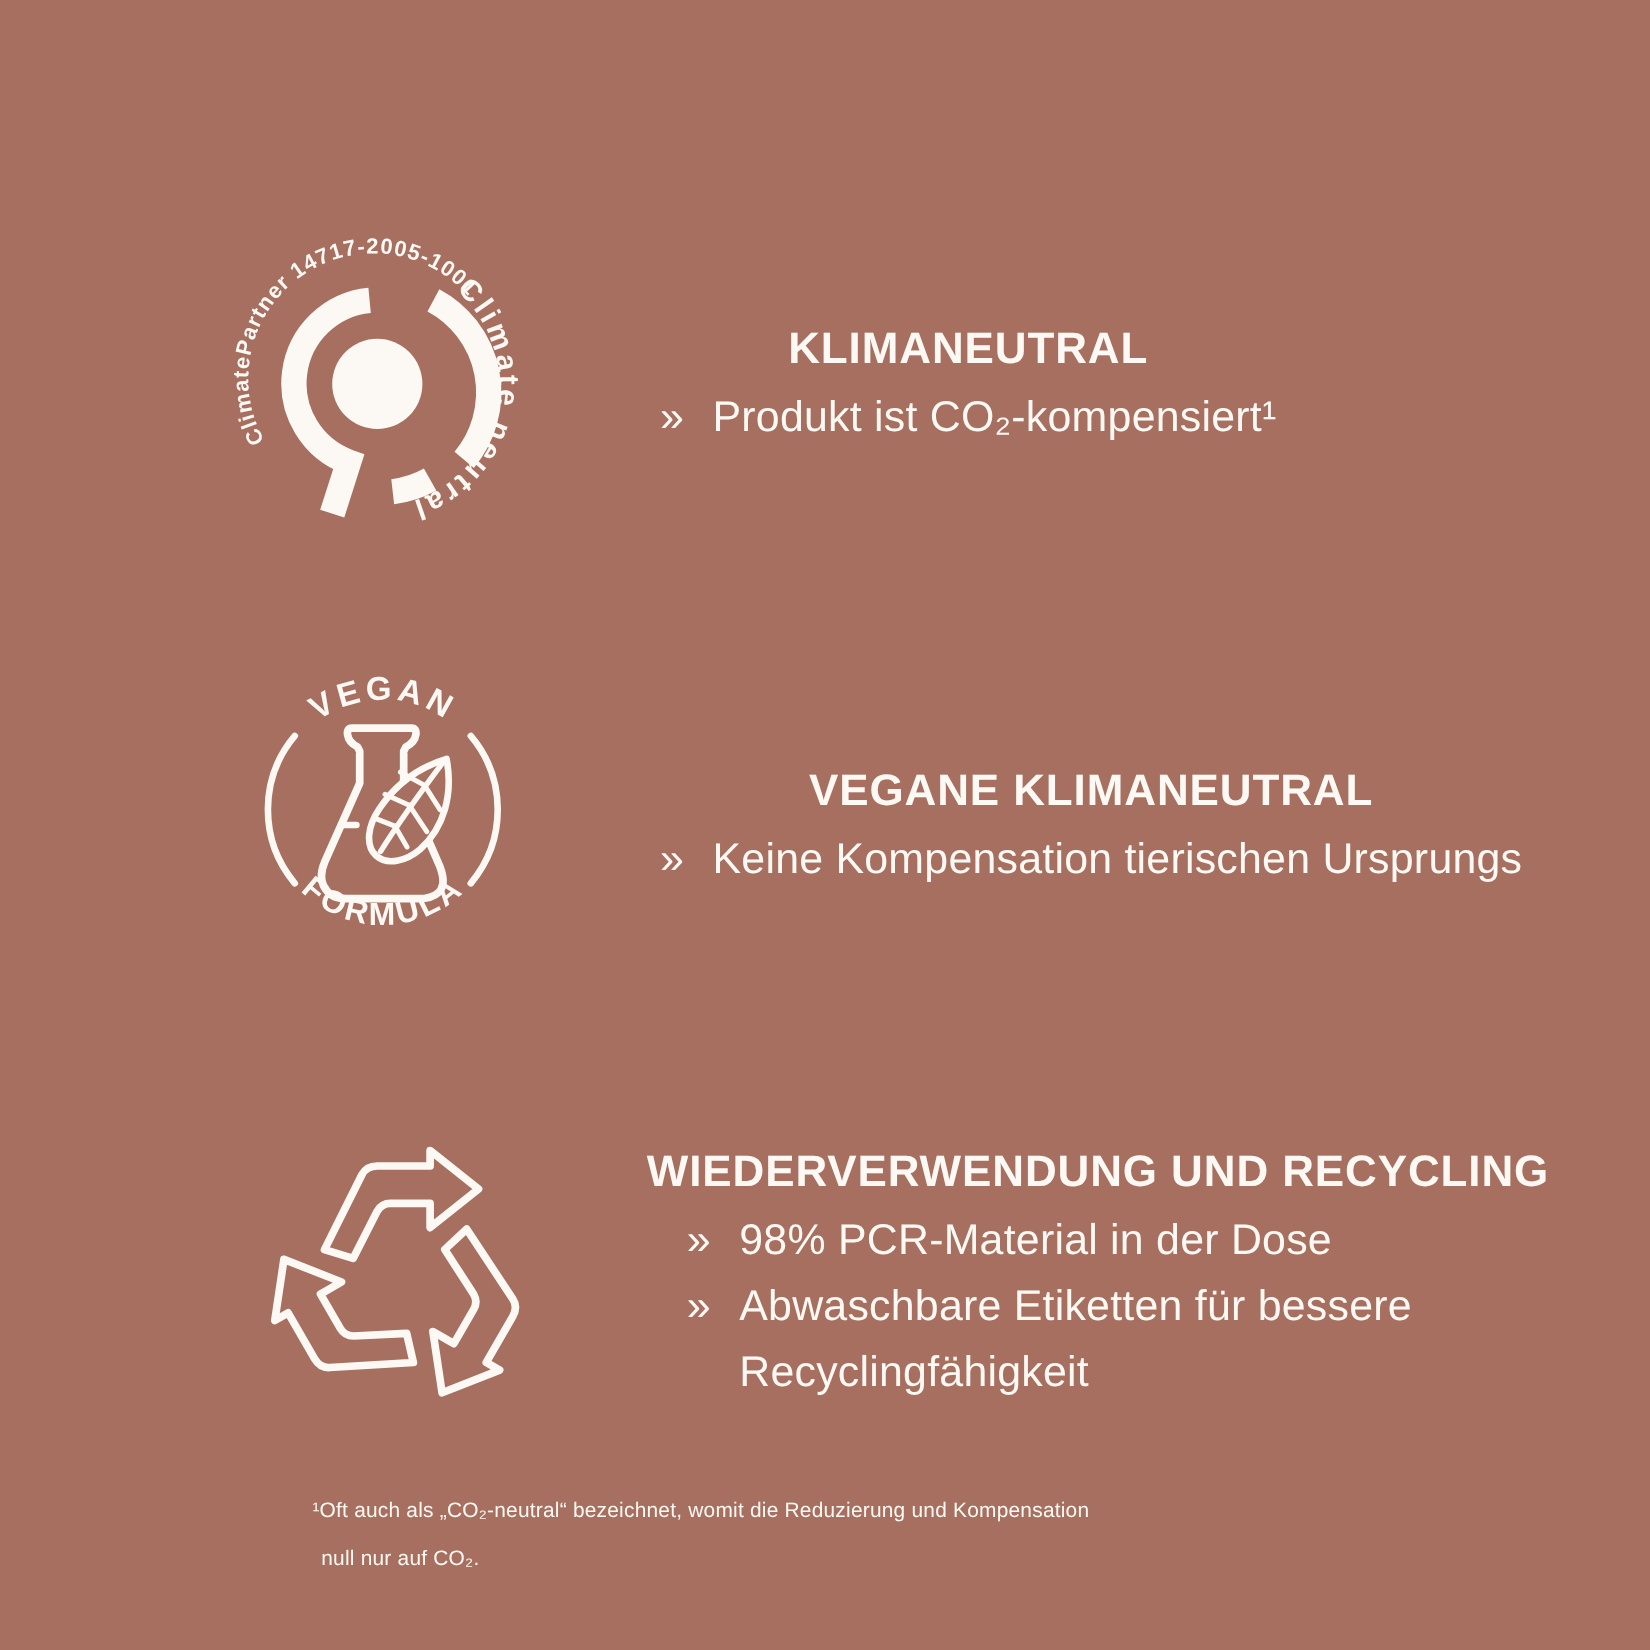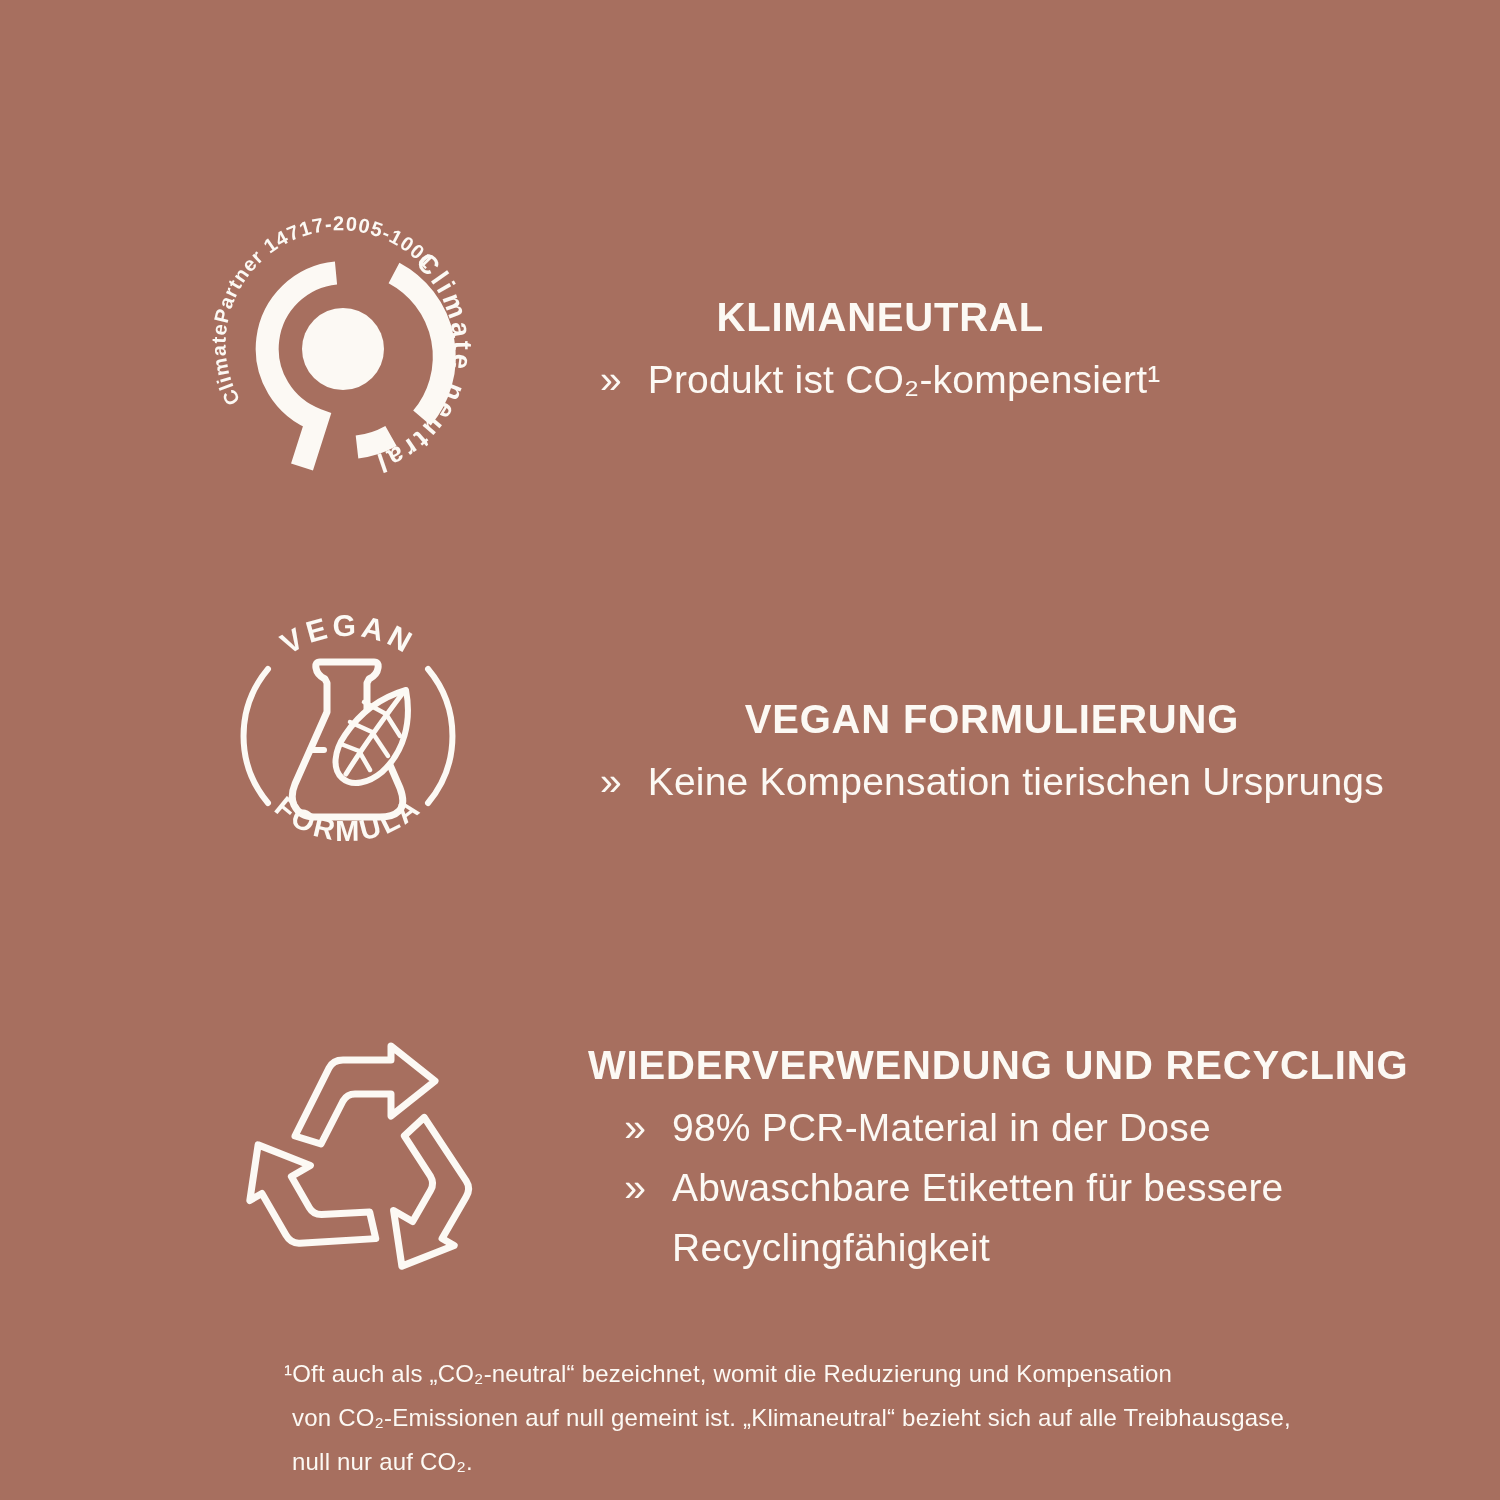--- a/index.html
+++ b/index.html
@@ -16,21 +16,21 @@
   .section-text{display:flex;flex-direction:column;align-items:center;}
   .heading{
     font-size:40px;line-height:50px;font-weight:700;
     letter-spacing:0.8px;white-space:nowrap;
   }
   .bullets{margin-top:8px;display:flex;flex-direction:column;}
   .bullet{display:flex;gap:26px;font-size:39px;line-height:60px;font-weight:400;}
   .bullet .marker{flex:0 0 auto;}
   .bullet .btext{letter-spacing:0.2px;}
   .bullet .btext.w-narrow{max-width:700px;}
-  .footnote{font-size:24px;line-height:44px;letter-spacing:0.2px;}
+  .footnote{font-size:19px;line-height:44px;letter-spacing:0.2px;}
   .fn-line{white-space:nowrap;}
   .fn-line.indent{padding-left:8px;}
   svg text{fill:currentColor;}
   .stroke{stroke:currentColor;fill:none;}
 </style>
 </head>
 <body>
 
 <div class="canvas" style="--bg: #a76f5f; color: rgb(252, 249, 244);">
 
@@ -90,21 +90,21 @@
     </g>
     <text font-size="30" font-weight="700" letter-spacing="4" text-anchor="middle">
       <textPath href="#vg-top" startOffset="50%">VEGAN</textPath>
     </text>
     <text font-size="29" font-weight="700" letter-spacing="3" text-anchor="middle">
       <textPath href="#vg-bottom" startOffset="50%">FORMULA</textPath>
     </text>
   </svg>
 
   <div class="abs section-text" style="left:600px;top:694px">
-    <div class="heading">VEGAN FORMULIERUNG</div>
+    <div class="heading">VEGANE KLIMANEUTRAL</div>
     <div class="bullets">
       <div class="bullet">
         <span class="marker">»</span>
         <span class="btext">Keine Kompensation tierischen Ursprungs</span>
       </div>
     </div>
   </div>
 
   <svg class="abs badge-svg" style="left:243px;top:1036px" width="244" height="250" viewBox="0 0 244 250">
     <g class="stroke" stroke-width="7" stroke-linejoin="round">
@@ -123,17 +123,16 @@
       </div>
       <div class="bullet">
         <span class="marker">»</span>
         <span class="btext w-narrow">Abwaschbare Etiketten für bessere Recyclingfähigkeit</span>
       </div>
     </div>
   </div>
 
   <div class="abs footnote" style="left:284px;top:1352px">
     <div class="fn-line">¹Oft auch als „CO₂-neutral“ bezeichnet, womit die Reduzierung und Kompensation</div>
-    <div class="fn-line indent">von CO₂-Emissionen auf null gemeint ist. „Klimaneutral“ bezieht sich auf alle Treibhausgase,</div>
     <div class="fn-line indent">null nur auf CO₂.</div>
   </div>
 
 </div>
 
 </body></html>

